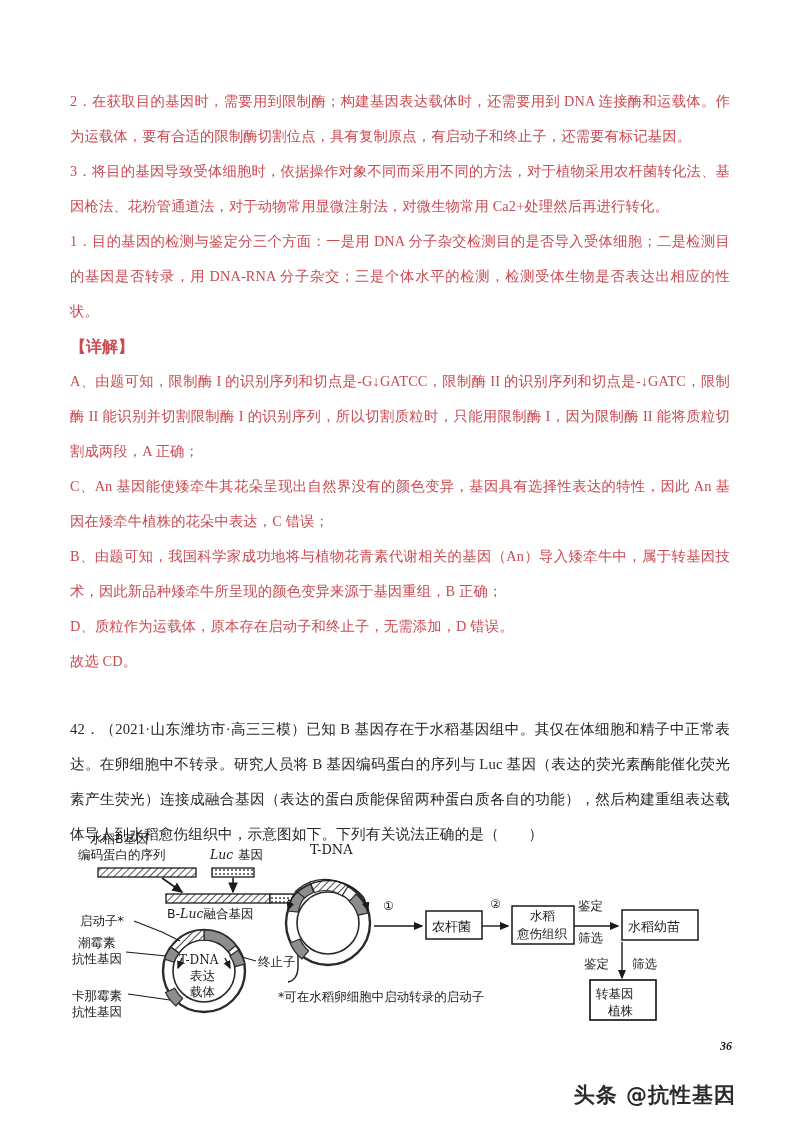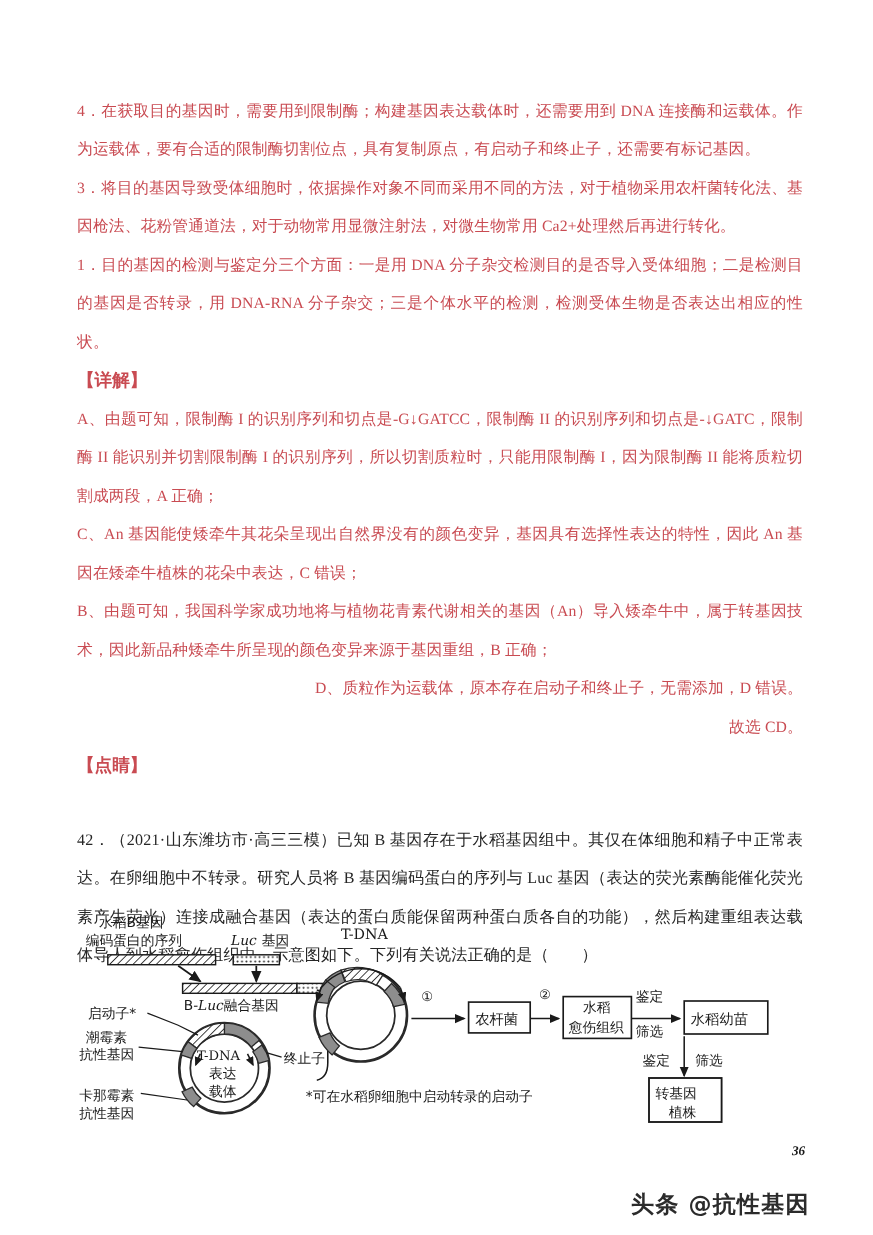--- a/index.html
+++ b/index.html
@@ -30,21 +30,21 @@
   .red-block { color: #c94b52; }
   .para {
     font-size: 14.3px;
     line-height: 35px;
     letter-spacing: 0.15px;
     text-align: justify;
     text-justify: inter-character;
     margin: 0;
     white-space: normal;
   }
-  .para.nojust { text-align: right; }
+  .para.nojust { text-align: left; }
   .bracket-head {
     font-size: 16px;
     line-height: 35px;
     margin: 0;
     font-weight: bold;
   }
 
   
   .black-block {
     color: #262626;
@@ -93,30 +93,29 @@
   }
 </style>
 </head>
 <body>
 
 <div class="page">
 
   <div class="content">
 
     <div class="red-block">
-      <p class="para">4．在获取目的基因时，需要用到限制酶；构建基因表达载体时，还需要用到 DNA 连接酶和运载体。作为运载体，要有合适的限制酶切割位点，具有复制原点，有启动子和终止子，还需要有标记基因。</p>
+      <p class="para">2．在获取目的基因时，需要用到限制酶；构建基因表达载体时，还需要用到 DNA 连接酶和运载体。作为运载体，要有合适的限制酶切割位点，具有复制原点，有启动子和终止子，还需要有标记基因。</p>
       <p class="para">3．将目的基因导致受体细胞时，依据操作对象不同而采用不同的方法，对于植物采用农杆菌转化法、基因枪法、花粉管通道法，对于动物常用显微注射法，对微生物常用 Ca2+处理然后再进行转化。</p>
       <p class="para">1．目的基因的检测与鉴定分三个方面：一是用 DNA 分子杂交检测目的是否导入受体细胞；二是检测目的基因是否转录，用 DNA-RNA 分子杂交；三是个体水平的检测，检测受体生物是否表达出相应的性状。</p>
       <p class="bracket-head">【详解】</p>
       <p class="para">A、由题可知，限制酶 I 的识别序列和切点是-G↓GATCC，限制酶 II 的识别序列和切点是-↓GATC，限制酶 II 能识别并切割限制酶 I 的识别序列，所以切割质粒时，只能用限制酶 I，因为限制酶 II 能将质粒切割成两段，A 正确；</p>
       <p class="para">C、An 基因能使矮牵牛其花朵呈现出自然界没有的颜色变异，基因具有选择性表达的特性，因此 An 基因在矮牵牛植株的花朵中表达，C 错误；</p>
       <p class="para">B、由题可知，我国科学家成功地将与植物花青素代谢相关的基因（An）导入矮牵牛中，属于转基因技术，因此新品种矮牵牛所呈现的颜色变异来源于基因重组，B 正确；</p>
       <p class="para nojust">D、质粒作为运载体，原本存在启动子和终止子，无需添加，D 错误。</p>
       <p class="para nojust">故选 CD。</p>
-      <p class="bracket-head">【点睛】</p>
     </div>
 
     <div class="black-block">
       <p class="qpara">42．（2021·山东潍坊市·高三三模）已知 B 基因存在于水稻基因组中。其仅在体细胞和精子中正常表达。在卵细胞中不转录。研究人员将 B 基因编码蛋白的序列与 Luc 基因（表达的荧光素酶能催化荧光素产生荧光）连接成融合基因（表达的蛋白质能保留两种蛋白质各自的功能），然后构建重组表达载体导人到水稻愈伤组织中，示意图如下。下列有关说法正确的是（　　）</p>
     </div>
 
   </div>
 
   <div class="figure">
     <svg width="660" height="200" viewBox="0 0 660 200" xmlns="http://www.w3.org/2000/svg">

